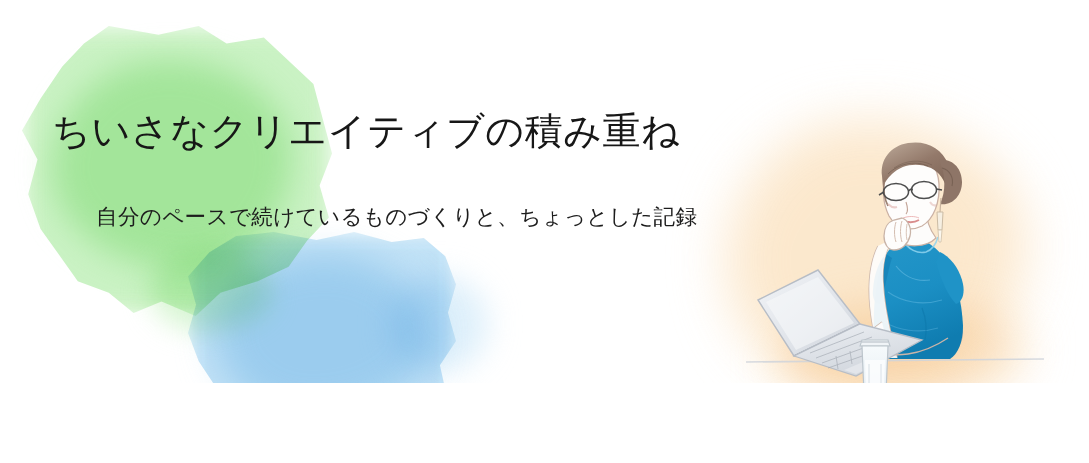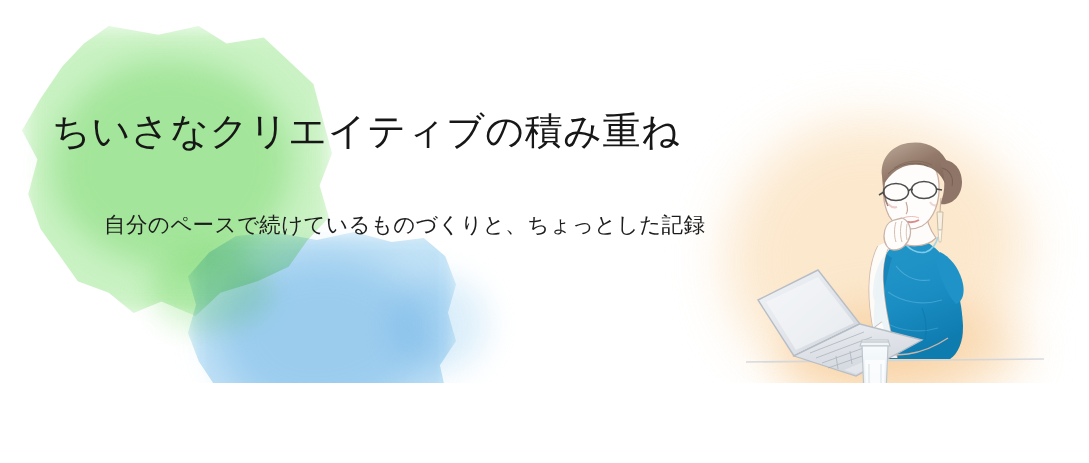--- a/index.html
+++ b/index.html
@@ -147,21 +147,21 @@
     font-weight: 400;
     line-height: 1.25;
     color: #171717;
     letter-spacing: 0.5px;
     white-space: nowrap;
   }
   .subtitle {
     position: absolute;
     left: 96px;
     top: 203px;
-    margin: 8px;
+    margin: 0;
     font-size: 21.5px;
     font-weight: 400;
     line-height: 1.35;
     color: #1c1c1c;
     letter-spacing: 0.4px;
     white-space: nowrap;
   }
 
   
   .illustration {

